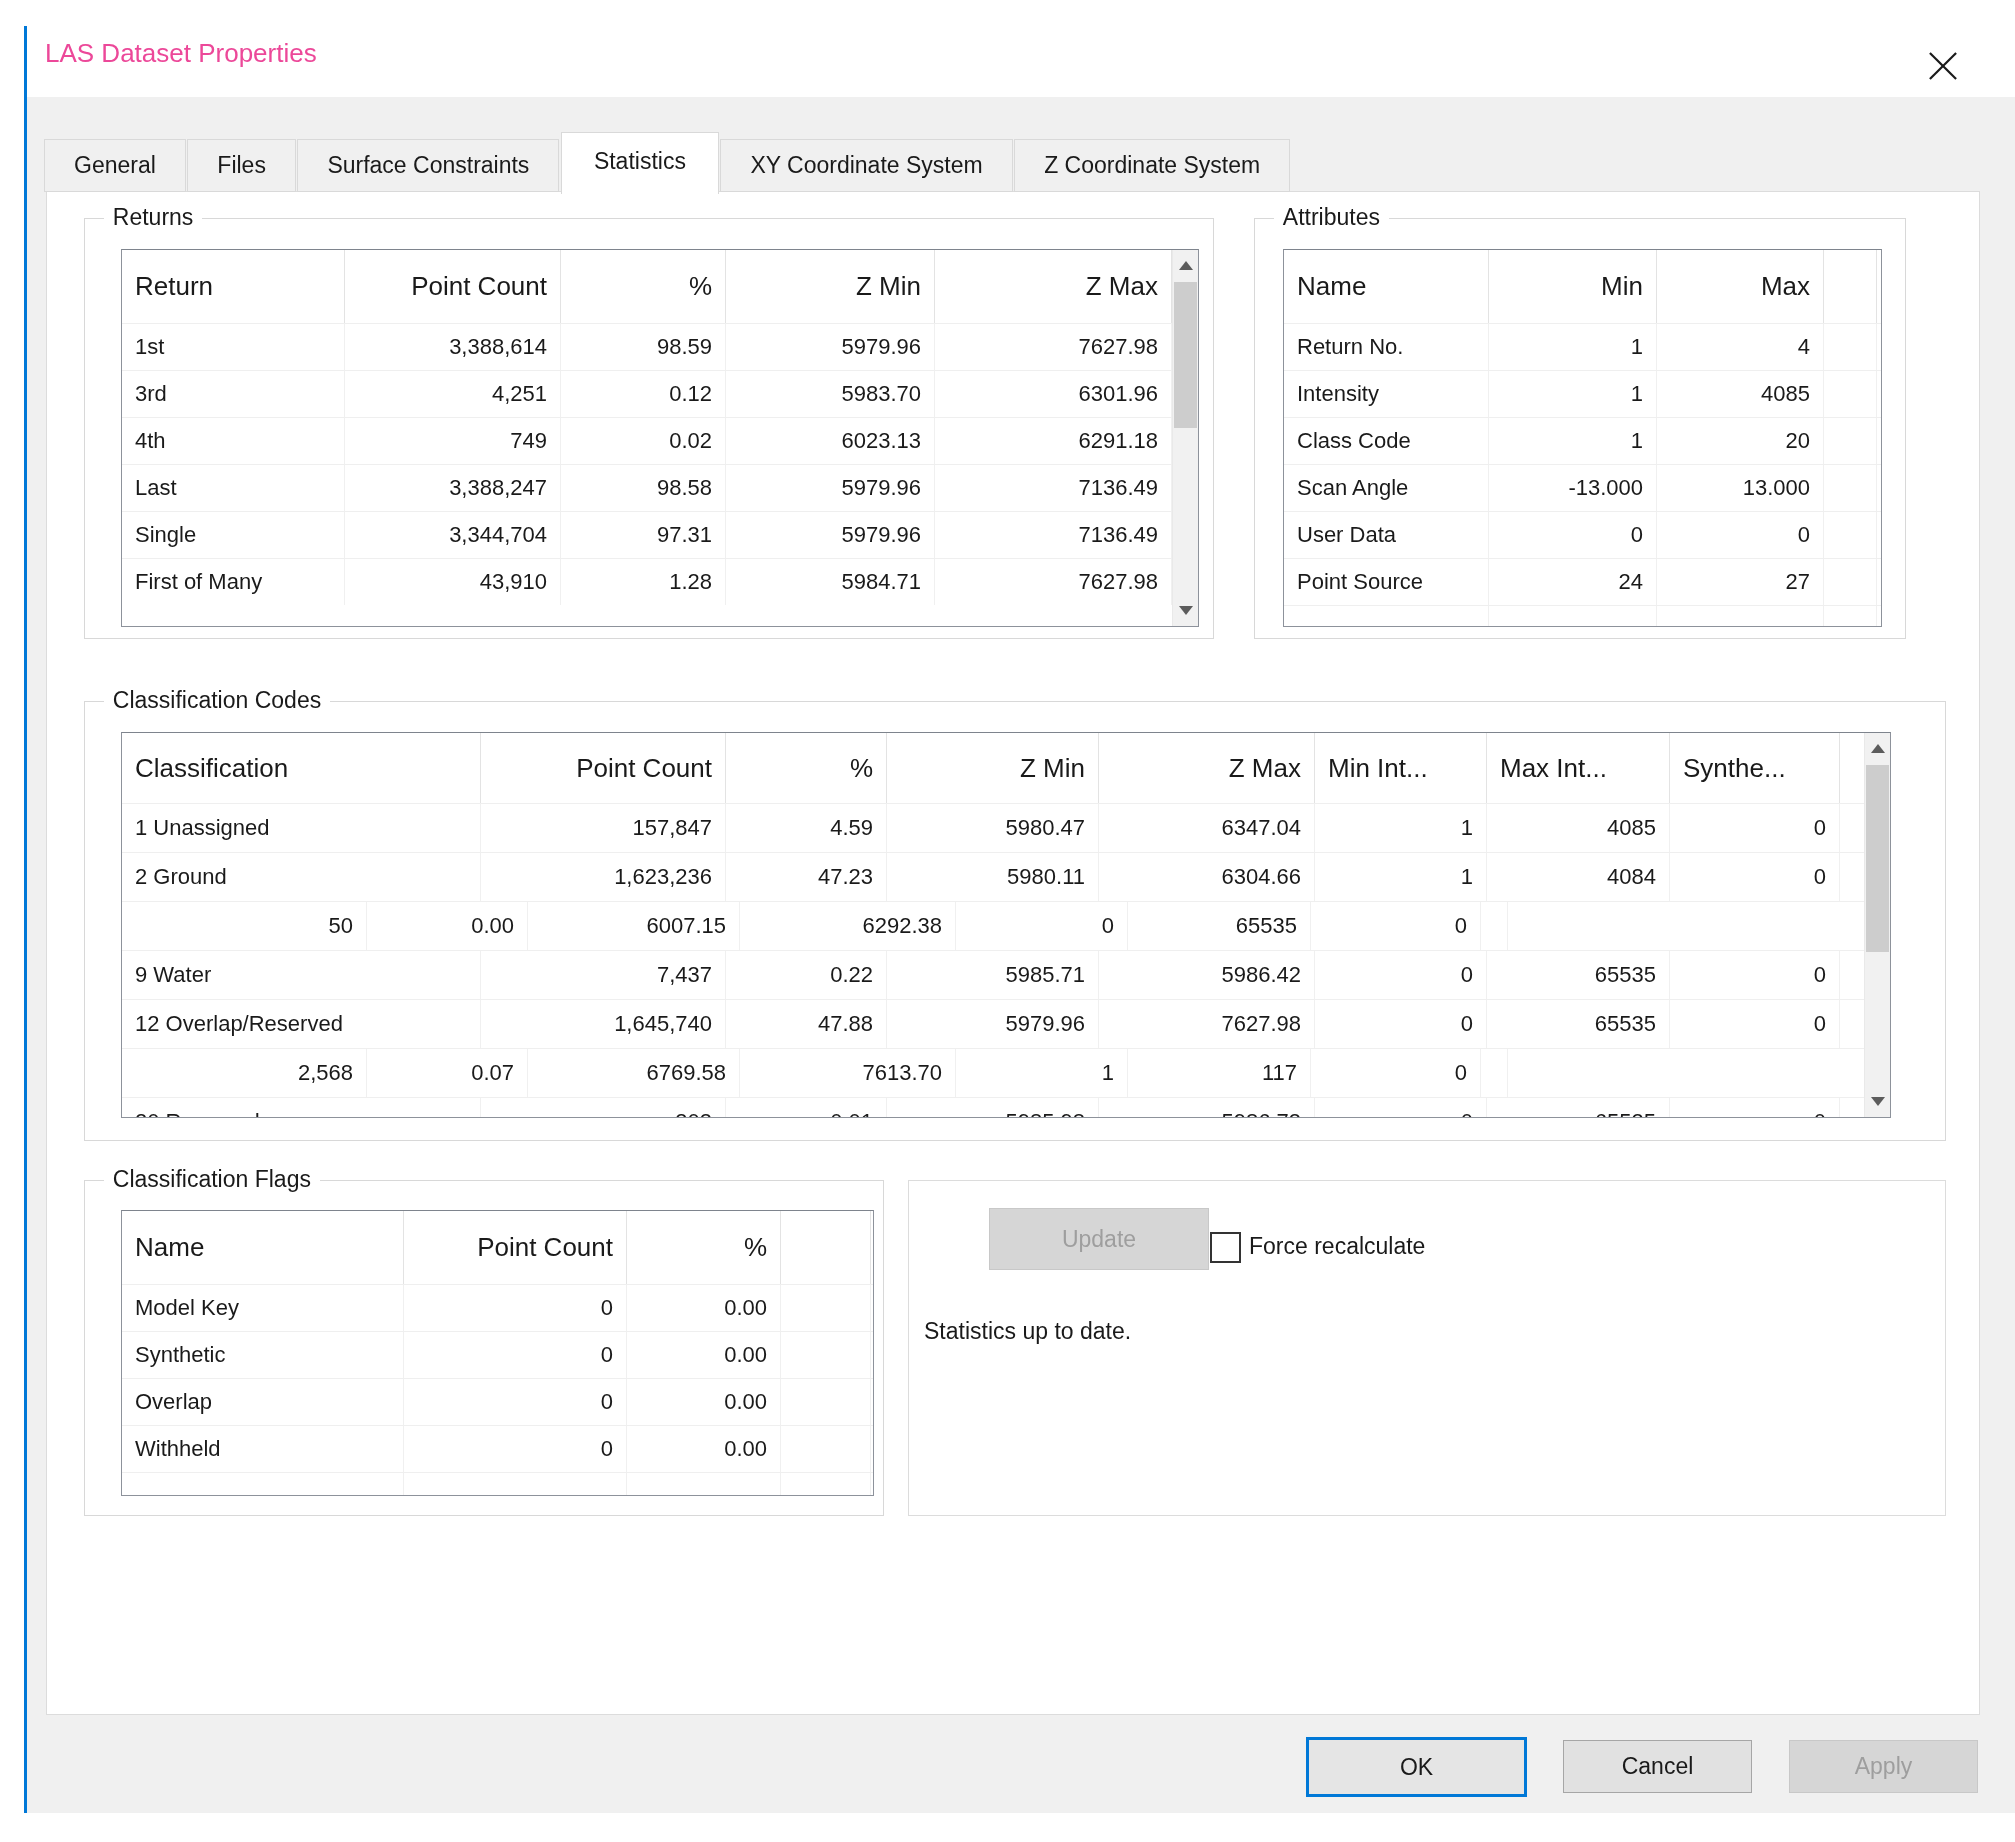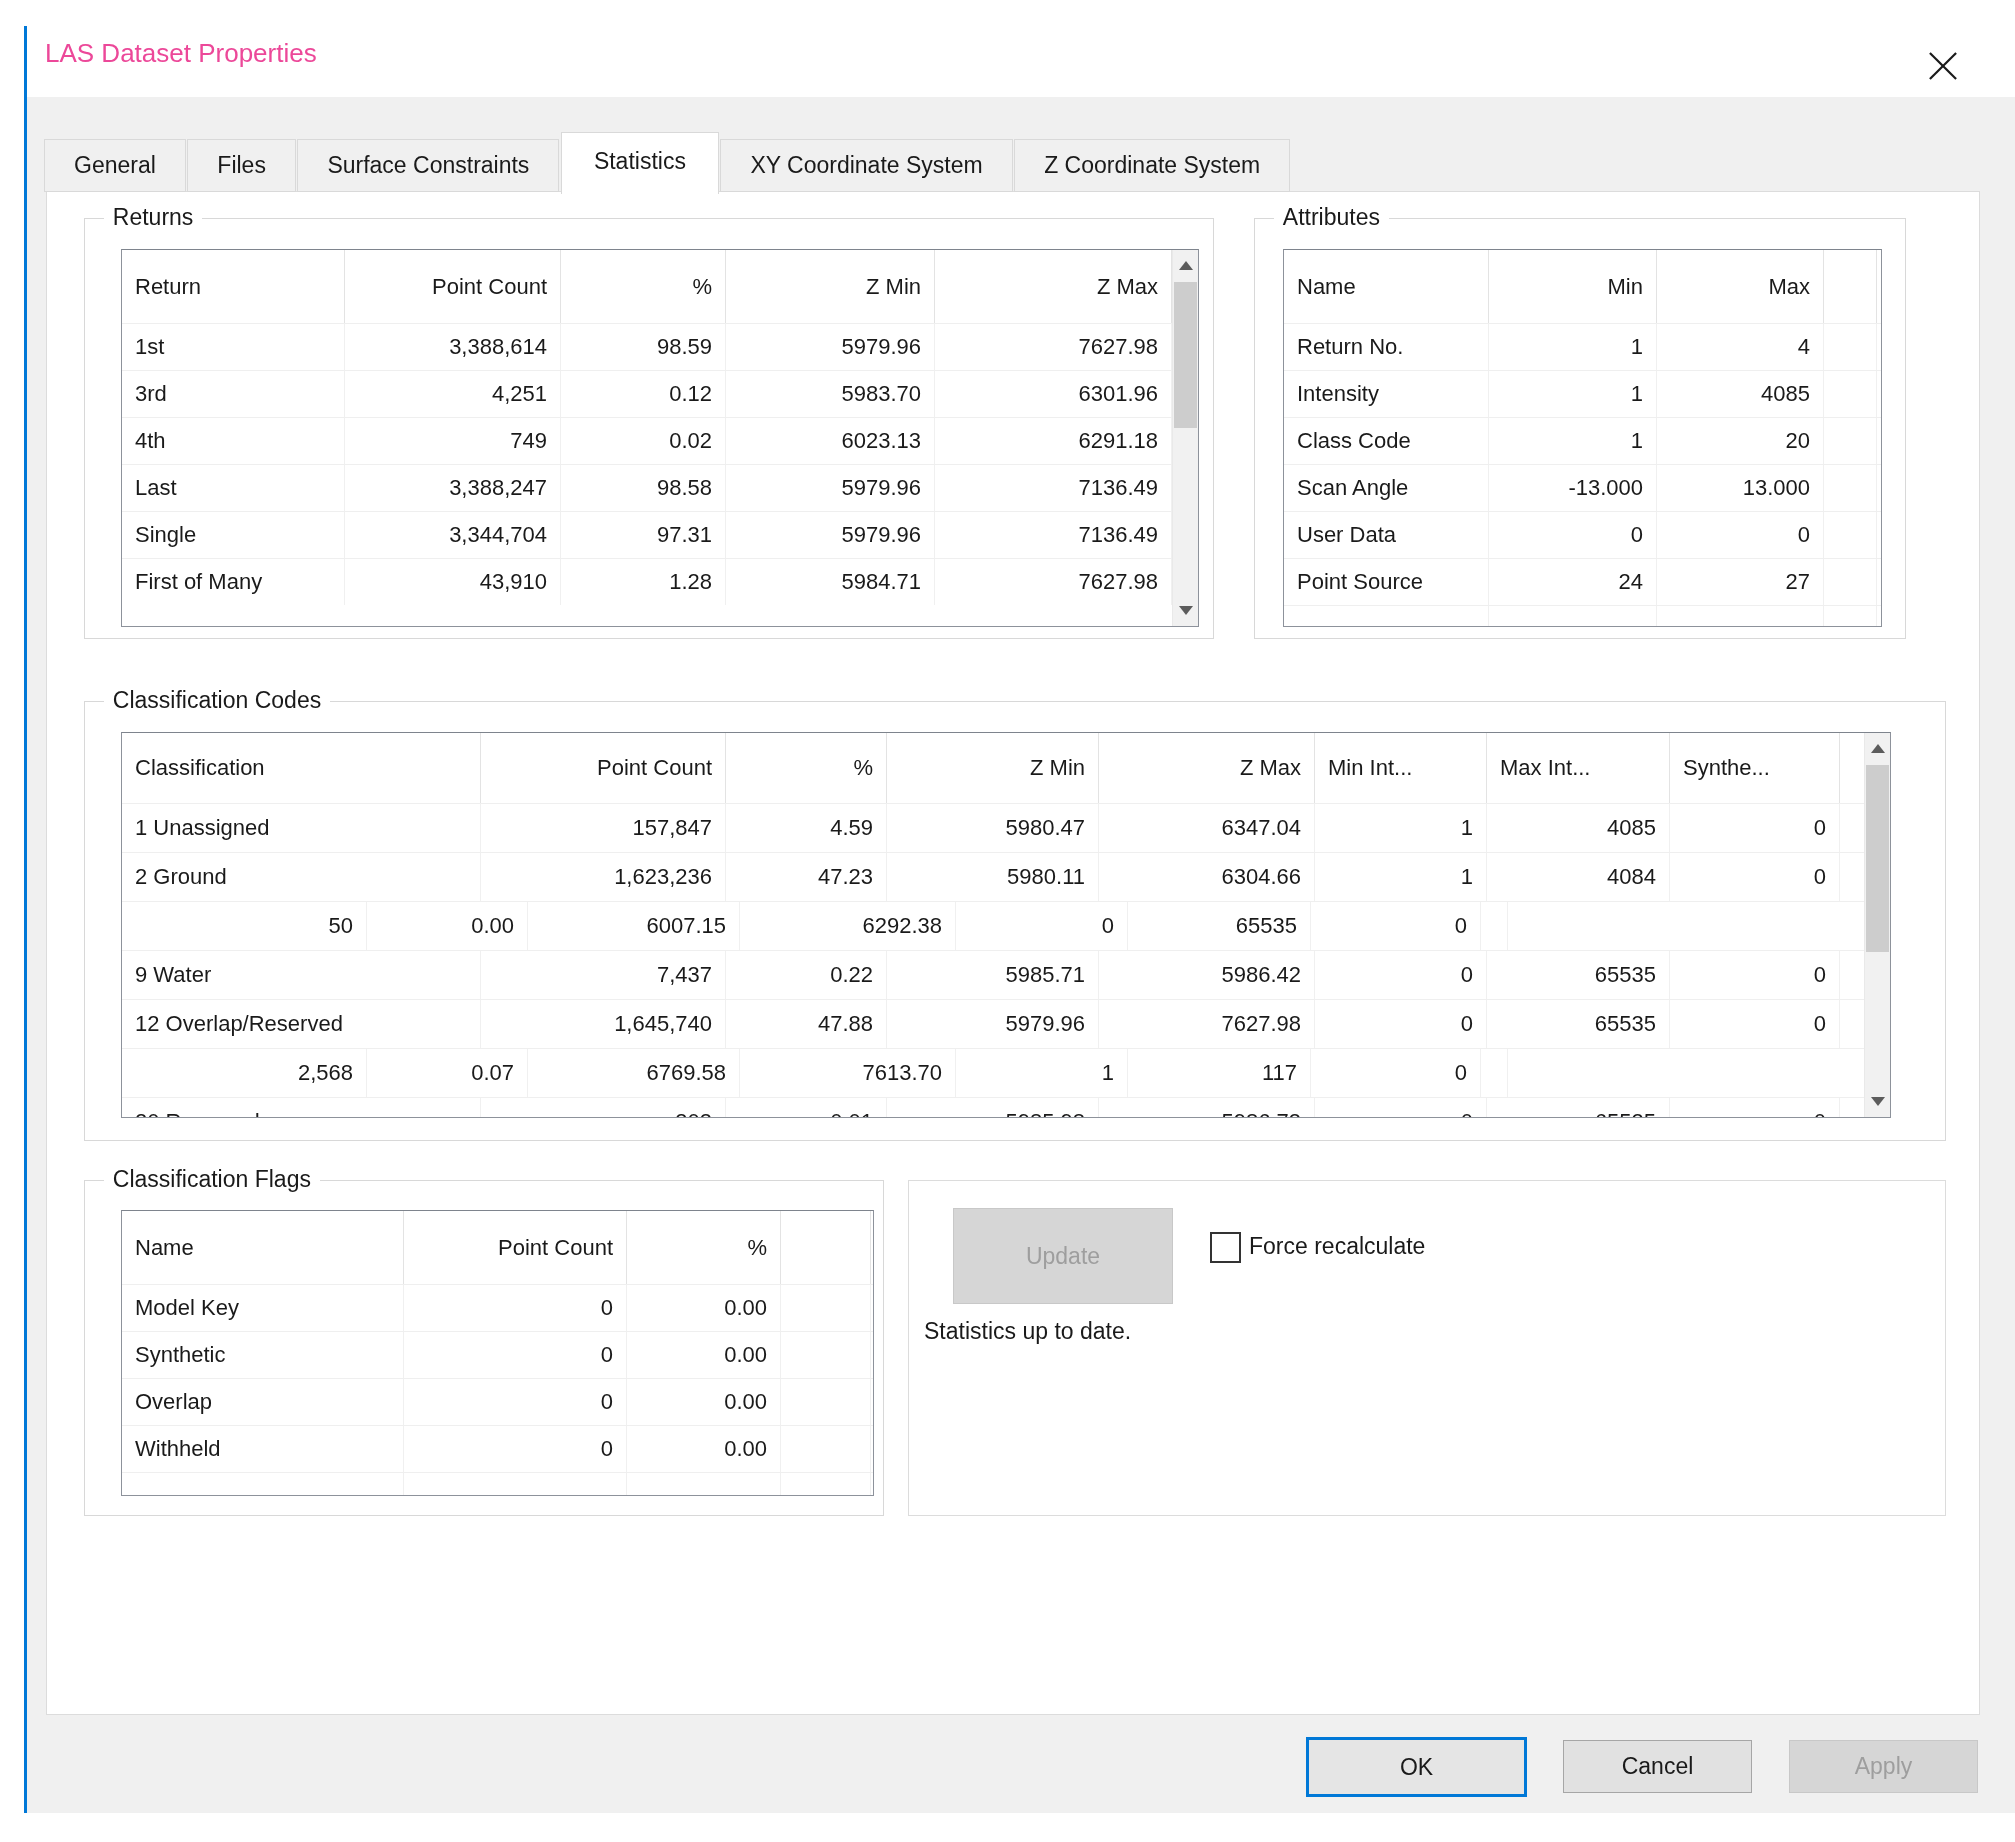--- a/index.html
+++ b/index.html
@@ -17,21 +17,21 @@
   .tab.active{height:62px;line-height:56px;background:#ffffff;border-bottom:none;margin-bottom:-1.5px;padding:0 32px;z-index:7;}
 
   .page{position:absolute;left:46px;top:191px;width:1932px;height:1522px;background:#ffffff;border:0.7px solid #dcdcdc;z-index:2;}
 
   .groupbox{position:absolute;border:0.7px solid #d8d8d8;z-index:3;}
   .gb-label{position:absolute;top:-16px;left:19px;background:#ffffff;padding:0 8.8px;font-size:23px;line-height:29px;color:#1a1a1a;white-space:nowrap;}
 
   .lv{position:absolute;background:#ffffff;border:0.7px solid #8d929b;border-top:1.5px solid #7e848d;overflow:hidden;z-index:4;}
   .lv-head{display:flex;}
   .lv-hcell{box-sizing:border-box;display:flex;align-items:center;padding:0 13px;border-right:0.7px solid #e3e3e3;
-            font-size:22px;white-space:nowrap;overflow:hidden;text-overflow:ellipsis;}
+            font-size:26px;white-space:nowrap;overflow:hidden;text-overflow:ellipsis;}
   .lv-row{display:flex;border-top:0.7px solid #efefef;}
   .lv-cell{box-sizing:border-box;display:flex;align-items:center;padding:0 13px;border-right:0.7px solid #f0f0f0;
            font-size:22px;white-space:nowrap;overflow:hidden;}
   .a-l{justify-content:flex-start;text-align:left;}
   .a-r{justify-content:flex-end;text-align:right;}
 
   .sbar{position:absolute;right:0;top:0;height:100%;width:25px;background:#f1f1f1;border-left:0.7px solid #e9e9e9;z-index:5;}
   .sbtn{position:absolute;left:0;width:100%;height:31px;display:flex;align-items:center;justify-content:center;background:#f1f1f1;}
   .sbtn.up{top:0;} .sbtn.down{bottom:0;}
   .tri-up{width:0;height:0;border-left:7.3px solid transparent;border-right:7.3px solid transparent;border-bottom:9.5px solid #5c5c5c;}
@@ -332,21 +332,21 @@
       </div>
       <div class="lv-row" style="height: 46px;">
         <div class="lv-cell a-l" style="width: 282px;"></div>
         <div class="lv-cell a-r" style="width: 223px;"></div>
         <div class="lv-cell a-r" style="width: 154px;"></div>
         <div class="lv-cell a-l" style="width: 90px;"></div>
       </div>
     </div>
 
   <div class="panel" style="left:908px;top:1180px;width:1036px;height:334px;"></div>
-  <div class="btn disabled" style="left:953px;top:1208px;width:220px;height:96px;">Update</div>
+  <div class="btn disabled" style="left:989px;top:1208px;width:220px;height:62px;">Update</div>
   <div class="checkbox" style="left:1210px;top:1232px;"></div>
   <div class="label-text" style="left:1249px;top:1233px;">Force recalculate</div>
   <div class="label-text" style="left:924px;top:1318px;">Statistics up to date.</div>
 
   <div class="btn default" style="left:1306px;top:1737px;width:221px;height:60px;">OK</div>
   <div class="btn" style="left:1563px;top:1740px;width:189px;height:53px;">Cancel</div>
   <div class="btn disabled" style="left:1789px;top:1740px;width:189px;height:53px;">Apply</div>
 
 </div>
 

